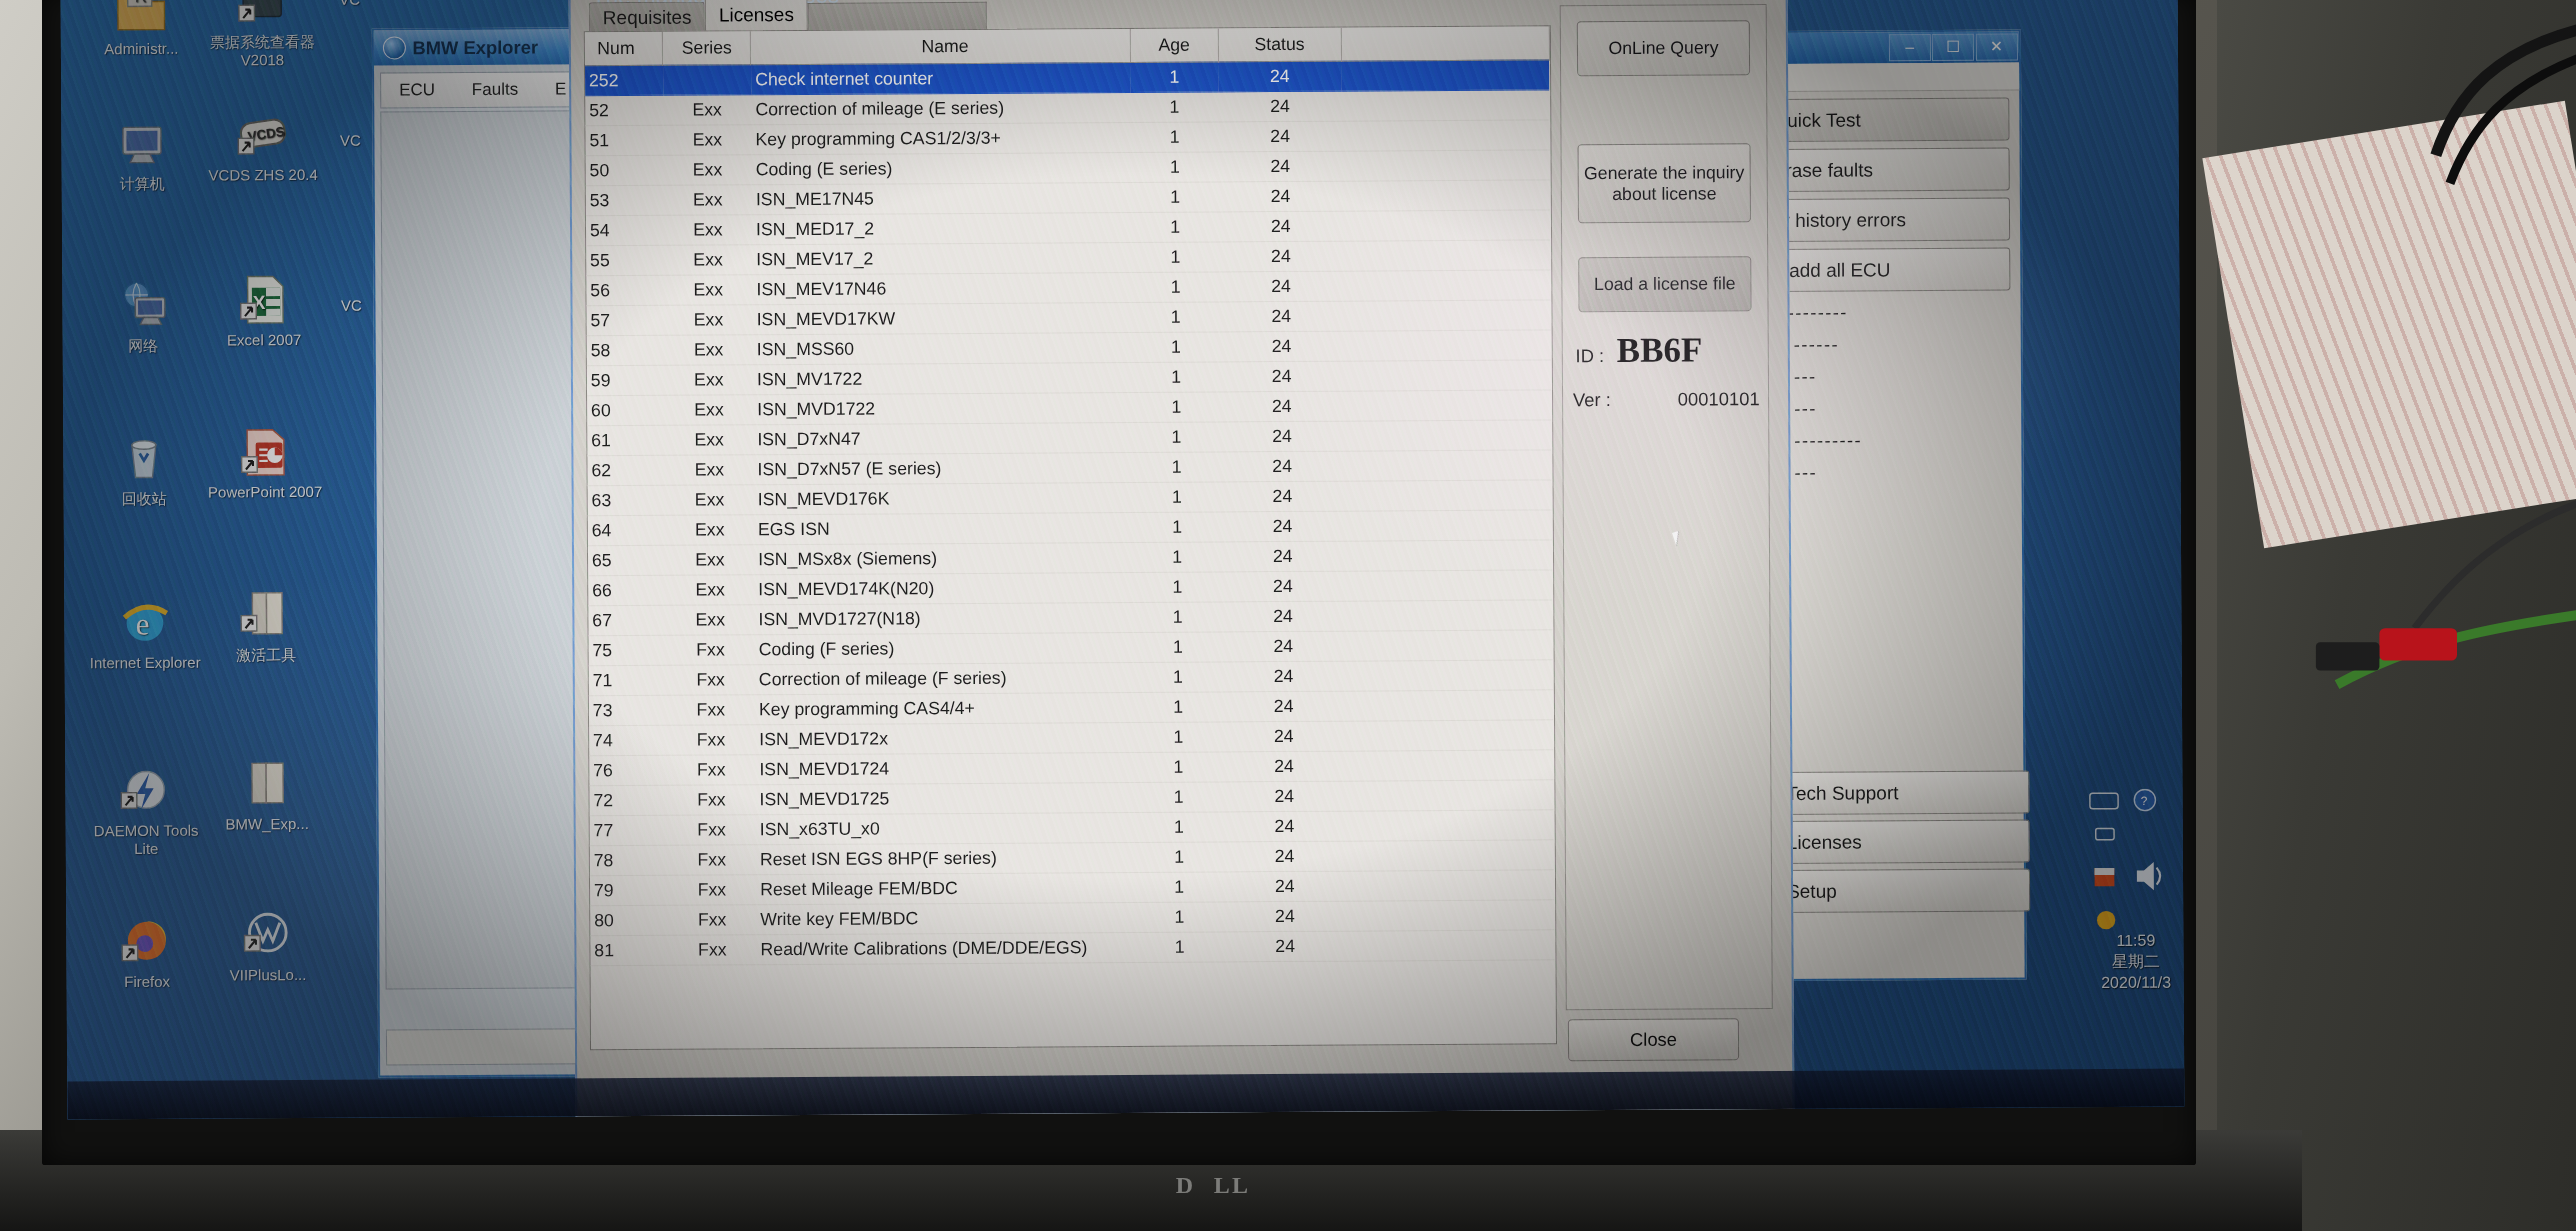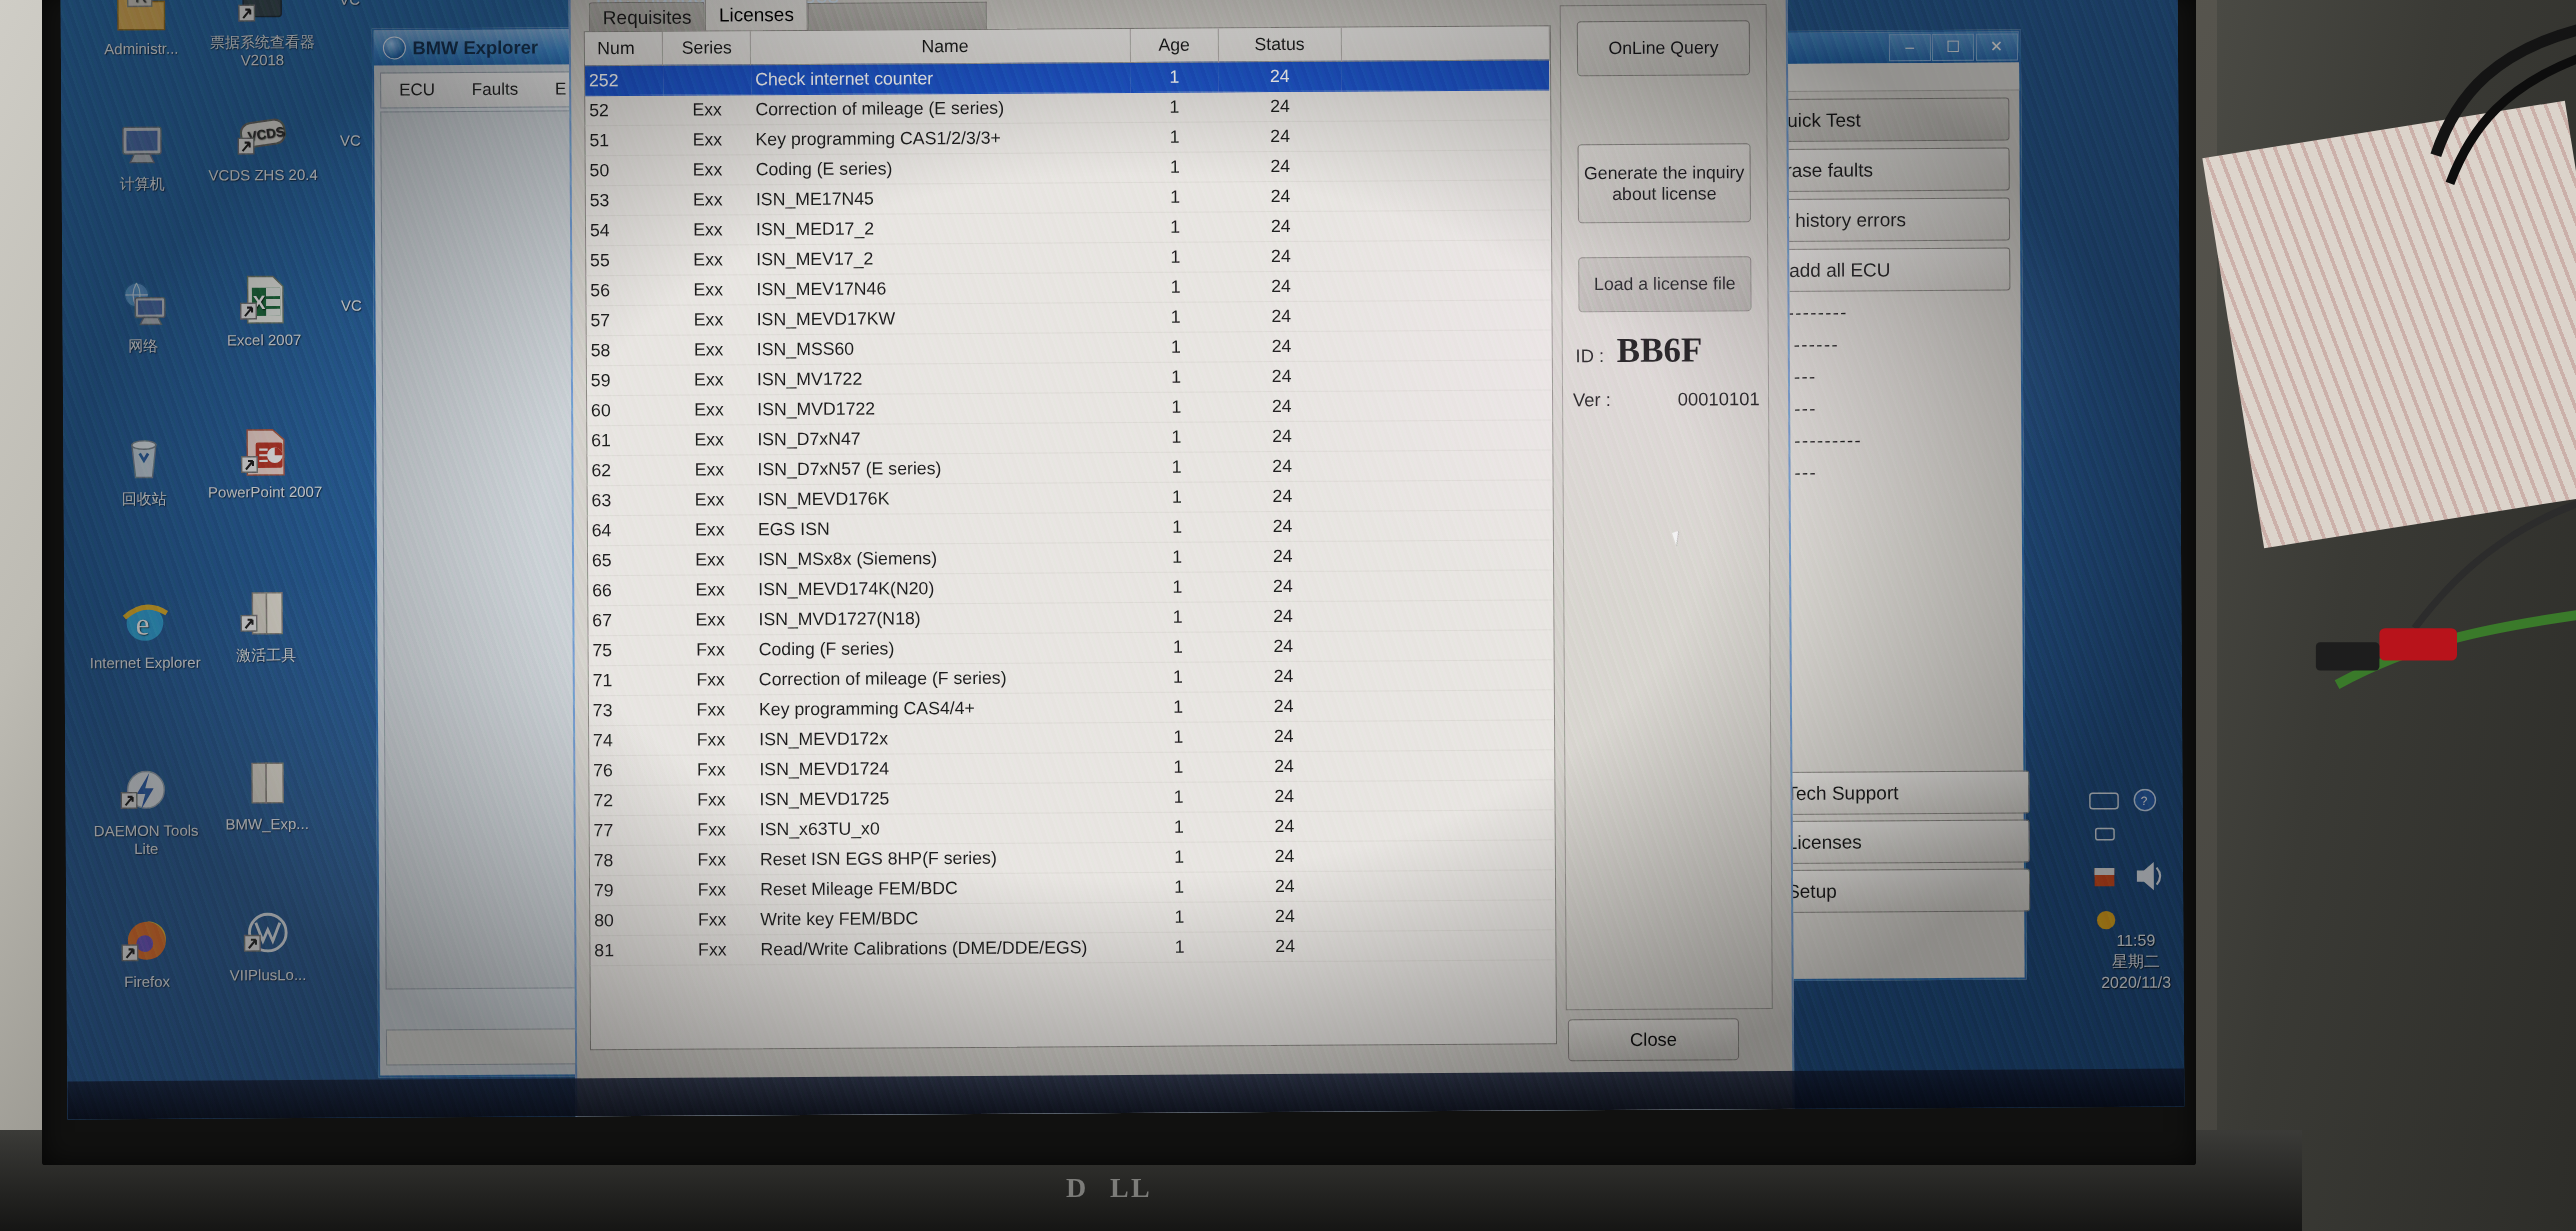--- a/index.html
+++ b/index.html
@@ -18,22 +18,22 @@
      background:linear-gradient(100deg,#4a4a44,#3a3a35 40%,#2d2d29);}
   .deskcloth{position:absolute;left:2231px;top:127px;width:367px;height:395px;
      background:repeating-linear-gradient(78deg,#e8dfd6 0 4.2px,#d6b9b2 4.2px 7.8px,#e8dfd6 7.8px 13.4px);
      transform:rotate(-9deg);opacity:.93;}
   .cables{position:absolute;left:2203px;top:7px;width:381px;height:847px;}
 
   
   .laptop-base{position:absolute;left:0px;top:1130px;width:2302px;height:102px;
      background:linear-gradient(180deg,#3b3b38,#242422 60%,#151514);}
   .dell{position:absolute;left:1066px;top:1172px;width:184px;height:37px;
-     color:#8b8b88;font-size:28px;letter-spacing:2.1px;font-weight:bold;
-     font-family:"Liberation Serif",serif;text-align:left;opacity:.85;}
+     color:#8b8b88;font-size:24px;letter-spacing:2.1px;font-weight:bold;
+     font-family:"Liberation Serif",serif;text-align:right;opacity:.85;}
   .bezel{position:absolute;left:42px;top:-7px;width:2154px;height:1172px;
      background:#111110;border-radius:2.8px;
      box-shadow:0 0 28px rgba(0,0,0,.7) inset;}
 
   
   .screen{position:absolute;left:64px;top:-10px;width:2117px;height:1123px;
      background:linear-gradient(160deg,#2b6aa8 0%,#2a63a0 22%,#27578f 55%,#1d4776 100%);
      overflow:hidden;transform:rotate(-0.35deg);}
 
   

